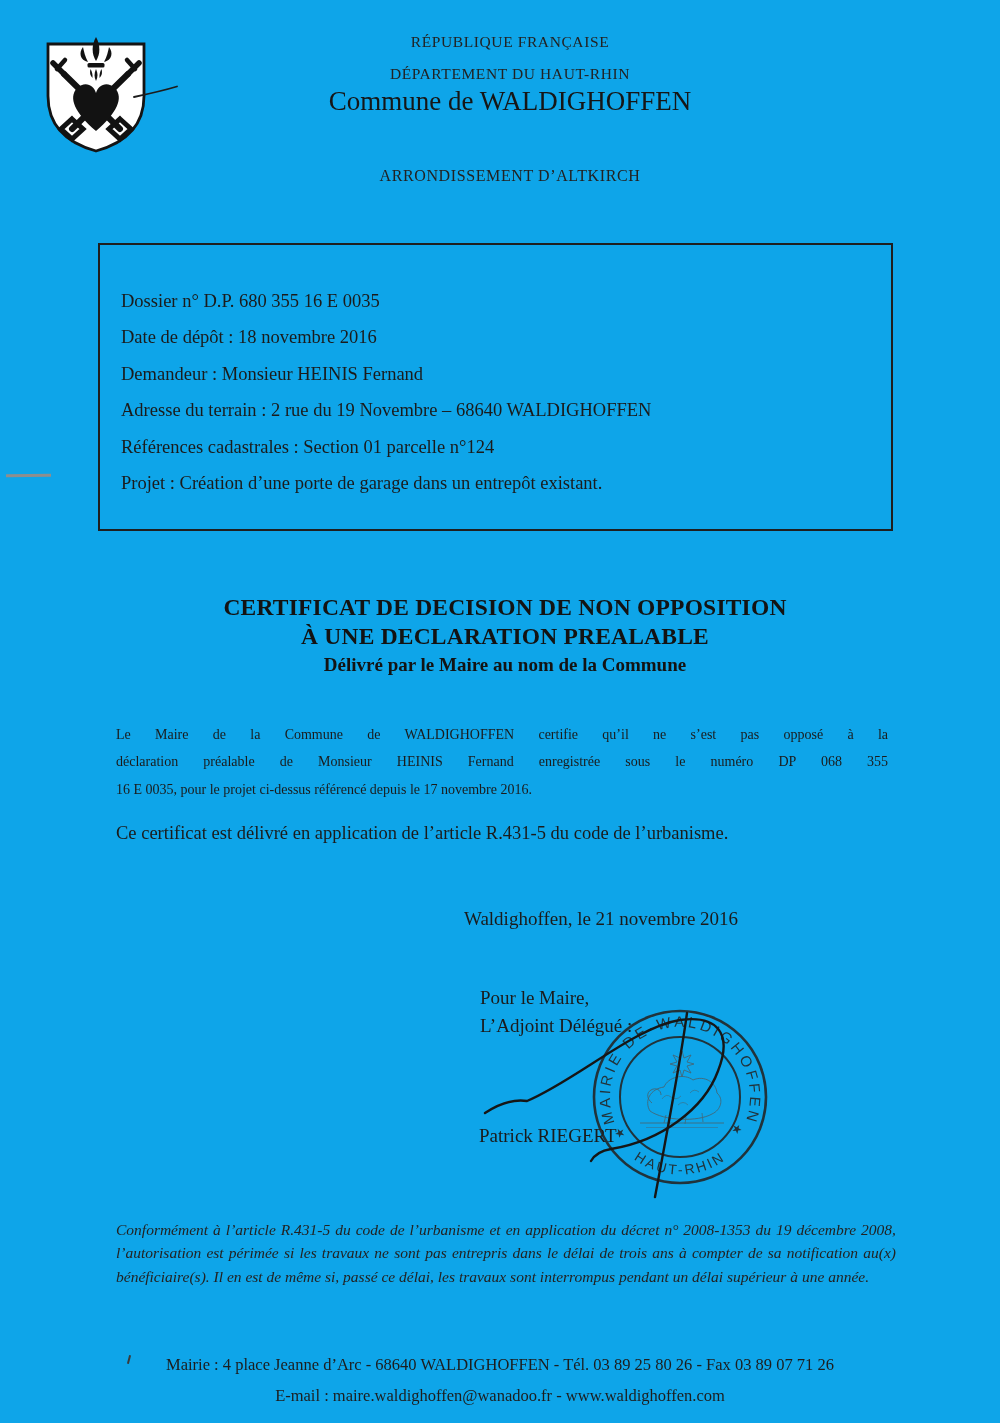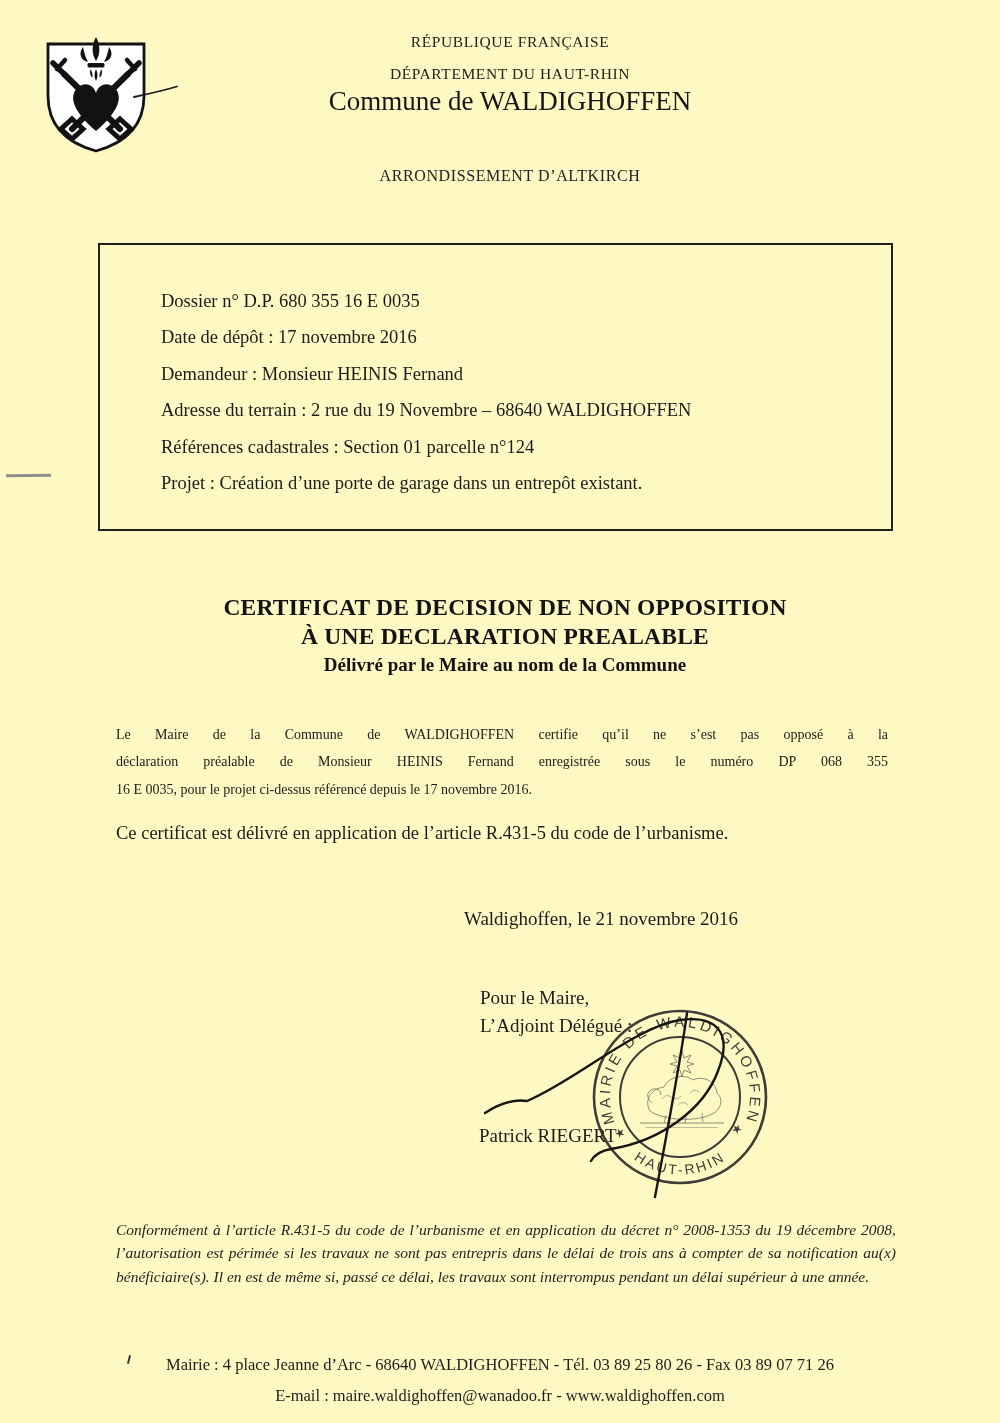--- a/index.html
+++ b/index.html
@@ -1,41 +1,41 @@
 <!DOCTYPE html>
 <html><head>
 <meta charset="utf-8">
 <style>
   html,body{margin:0;padding:0;background:#d9d9d9;}
   .page{
     position:relative;
     width:1000px;height:1423px;
     margin:0 auto;
-    background:#fef9c3;
+    background:#0ea5e9;
     font-family:"Liberation Serif", serif;
     color:#1b1b1b;
     overflow:hidden;
   }
   .abs{position:absolute;}
 
   
   .hdr{left:170px;top:0;width:680px;text-align:center;}
   .hdr-line1{position:absolute;top:33px;left:0;width:100%;font-size:15.5px;letter-spacing:.6px;color:#222;}
   .hdr-line2{position:absolute;top:65px;left:0;width:100%;font-size:15.5px;letter-spacing:.6px;color:#222;}
   .hdr-commune{position:absolute;top:86px;left:0;width:100%;font-size:27px;color:#161616;}
   .hdr-line4{position:absolute;top:127px;left:0;width:100%;font-size:16px;letter-spacing:.6px;color:#222;margin-top:40px;}
 
   
   .dossier-box{
     left:98px;top:243px;width:795px;height:288px;
     border:2px solid #1f1f1f;
     padding:38px 0 0 21px;box-sizing:border-box;
     font-size:18.5px;
   }
-  .dossier-box .bline{line-height:36.4px;white-space:nowrap;margin-left:40px;}
+  .dossier-box .bline{line-height:36.4px;white-space:nowrap;}
 
   
   .title-block{left:0;top:592px;width:1010px;text-align:center;color:#131313;}
   .title-l1{font-size:23.5px;font-weight:bold;letter-spacing:.2px;line-height:30px;}
   .title-l2{font-size:23.5px;font-weight:bold;letter-spacing:.2px;line-height:29px;}
   .title-sub{font-size:19px;font-weight:bold;line-height:28px;}
 
   
   .body-p1{left:116px;top:721px;width:772px;font-size:14px;}
   .body-p1 .jline{line-height:27.4px;text-align:justify;text-align-last:justify;white-space:normal;}
@@ -100,21 +100,21 @@
 
   <div class="abs hdr" style="height:160px;">
     <div class="hdr-line1">RÉPUBLIQUE FRANÇAISE</div>
     <div class="hdr-line2">DÉPARTEMENT DU HAUT-RHIN</div>
     <div class="hdr-commune">Commune de WALDIGHOFFEN</div>
     <div class="hdr-line4">ARRONDISSEMENT D’ALTKIRCH</div>
   </div>
 
   <div class="abs dossier-box">
     <div class="bline">Dossier n° D.P. 680 355 16 E 0035</div>
-    <div class="bline">Date de dépôt : 17 novembre 2016</div>
+    <div class="bline">Date de dépôt : 18 novembre 2016</div>
     <div class="bline">Demandeur : Monsieur HEINIS Fernand</div>
     <div class="bline">Adresse du terrain : 2 rue du 19 Novembre  – 68640 WALDIGHOFFEN</div>
     <div class="bline">Références cadastrales : Section 01 parcelle n°124</div>
     <div class="bline">Projet : Création d’une porte de garage dans un entrepôt existant.</div>
   </div>
 
   <div class="abs title-block">
     <div class="title-l1">CERTIFICAT DE DECISION DE NON OPPOSITION</div>
     <div class="title-l2">À UNE DECLARATION PREALABLE</div>
     <div class="title-sub">Délivré par le Maire au nom de la Commune</div>

